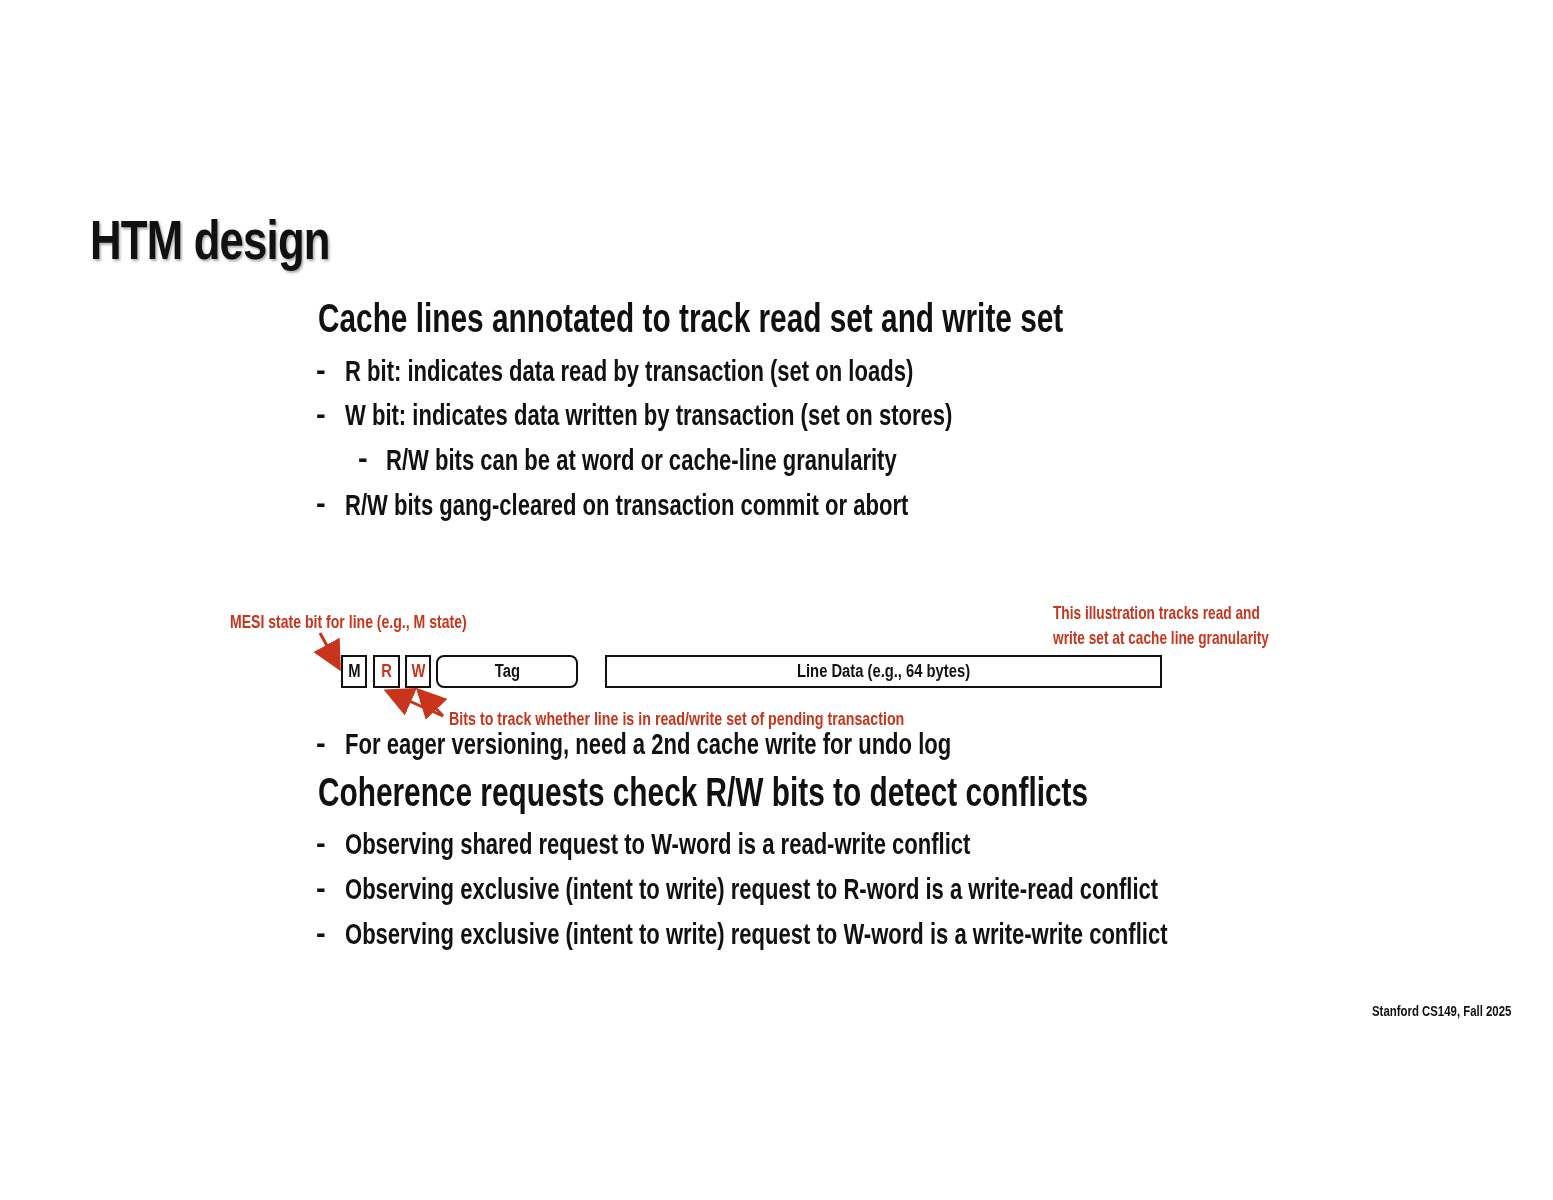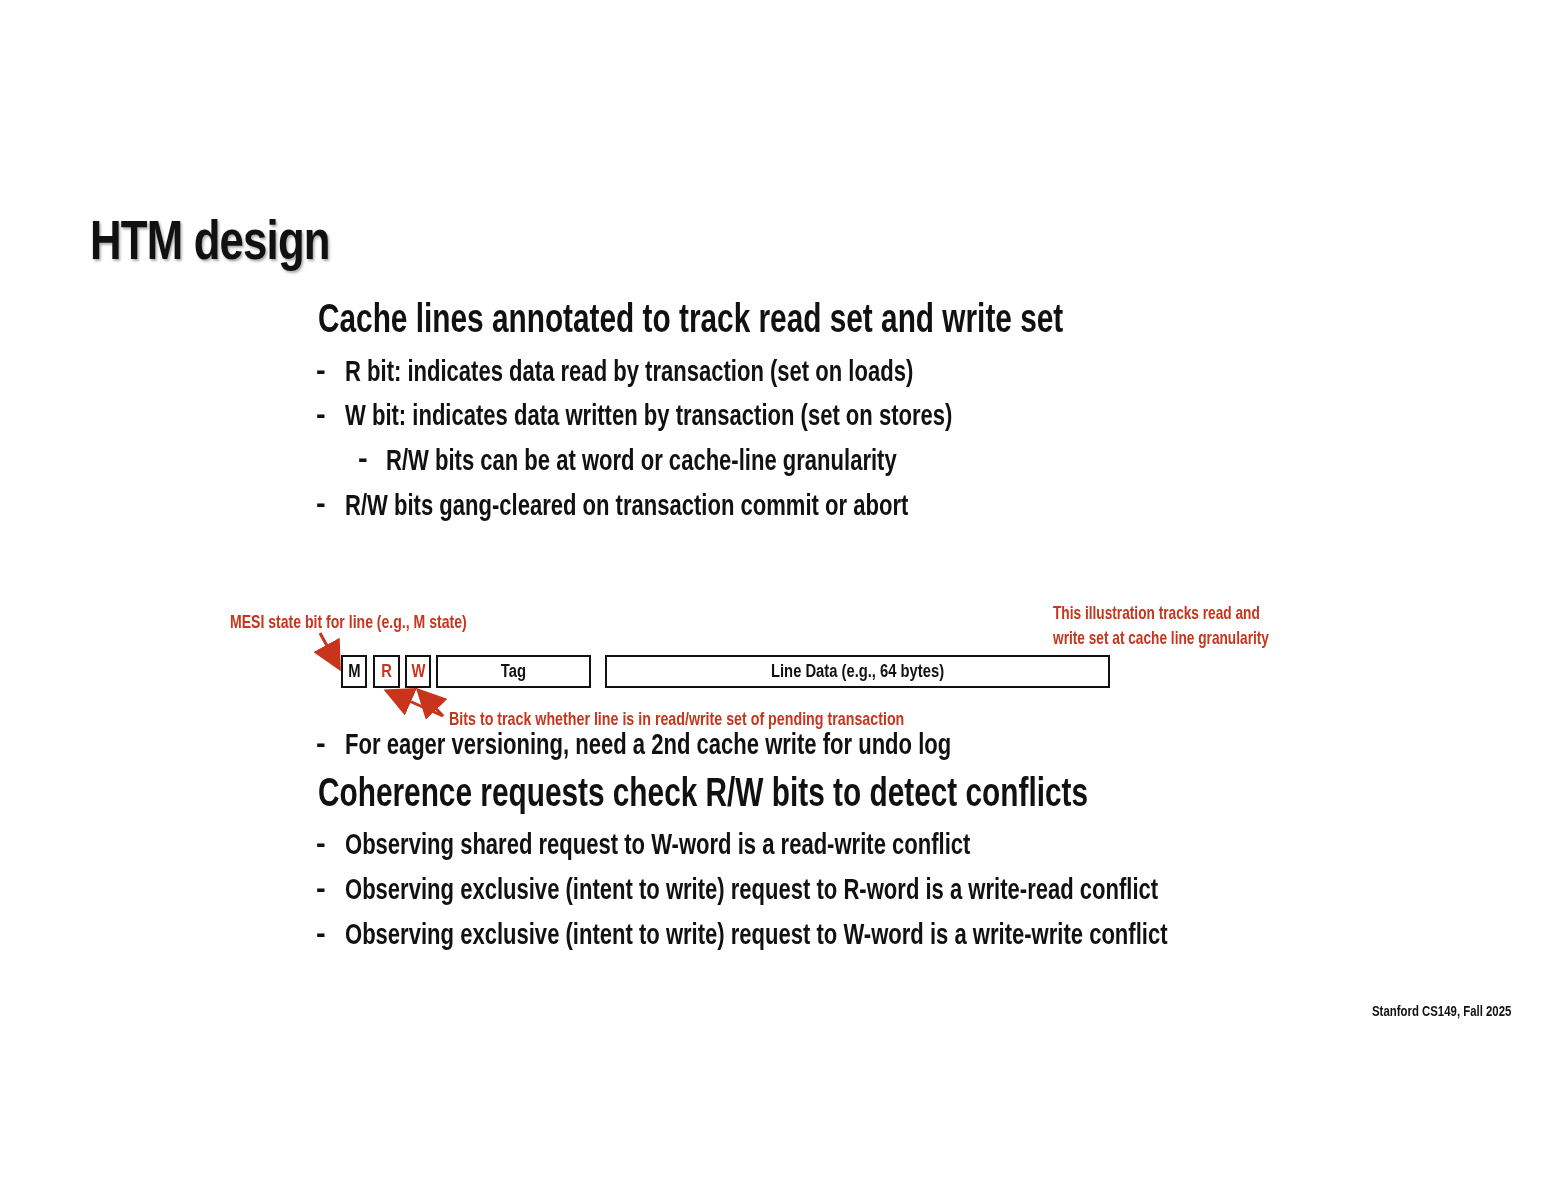--- a/index.html
+++ b/index.html
@@ -38,24 +38,24 @@
 
 <div class="box" style="left:341px;top:655px;width:26px;height:33px;">
     <span>M</span>
   </div>
 <div class="box red" style="left:373px;top:655px;width:27px;height:33px;">
     <span>R</span>
   </div>
 <div class="box red" style="left:405px;top:655px;width:26px;height:33px;">
     <span>W</span>
   </div>
-<div class="box" style="left:436px;top:655px;width:155px;height:33px;">
+<div class="box" style="left:436px;top:655px;width:142px;height:33px;border-radius:8px;">
     <span>Tag</span>
   </div>
-<div class="box" style="left:605px;top:655px;width:505px;height:33px;align-items:center;">
+<div class="box" style="left:605px;top:655px;width:557px;height:33px;align-items:center;">
     <span>Line Data (e.g., 64 bytes)</span>
   </div>
 
 <svg width="1553" height="1200">
   <defs>
     <marker id="ah" markerWidth="10" markerHeight="10" refX="8" refY="5" orient="auto">
       <path d="M0,0 L10,5 L0,10 z" fill="#c8341c"></path>
     </marker>
   </defs>
   <line x1="320" y1="633" x2="338" y2="666" stroke="#c8341c" stroke-width="3" marker-end="url(#ah)"></line>

